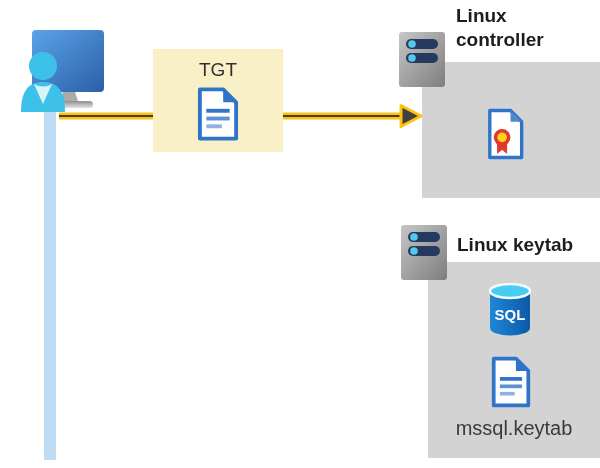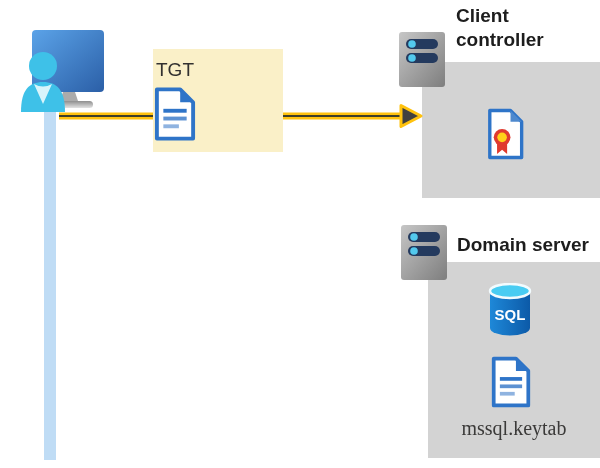--- a/index.html
+++ b/index.html
@@ -2,26 +2,26 @@
 <html><head>
 <meta charset="utf-8">
 <style>
   html,body{margin:0;padding:0;background:#fff;}
   #canvas{position:relative;width:600px;height:468px;background:#fff;overflow:hidden;
           font-family:"Liberation Sans",sans-serif;}
   .abs{position:absolute;}
   .panel{background:#D3D3D3;}
   .heading{font-weight:bold;font-size:19px;color:#1d1d1d;line-height:24px;}
   .ticket-label{font-size:19px;color:#323130;text-align:center;display:block;margin-bottom:5px;}
-  .caption{font-size:20px;color:#3b3a39;text-align:center;font-family:Liberation Serif, serif;}
+  .caption{font-size:20px;color:#3b3a39;text-align:center;}
   .yellow-box{background:#FAF0C8;}
   .vline{background:#BFDCF5;}
   svg{display:block;}
   .ticket-col{display:flex;flex-direction:column;align-items:center;}
-  .tickets-row{display:flex;justify-content:space-between;gap:8px;padding-top:10px;}
+  .tickets-row{display:flex;justify-content:center;gap:8px;padding-top:10px;}
 </style>
 </head>
 <body>
 
 <div id="canvas">
 
   <div class="abs panel" style="left:422px;top:62px;width:178px;height:136px;"></div>
   <div class="abs panel" style="left:428px;top:262px;width:172px;height:196px;"></div>
 
   <div class="abs vline" style="left:44px;top:94px;width:12px;height:366px;"></div>
@@ -74,21 +74,21 @@
         <stop offset="0" stop-color="#C6C6C6"></stop>
           <stop offset="1" stop-color="#7E7E7E"></stop>
       </linearGradient>
     </defs>
     <rect x="1" y="1" width="46" height="55" rx="3" fill="url(#gsrv1)"></rect>
     <rect x="8" y="8" width="32" height="10" rx="5" fill="#243A5E"></rect>
     <circle cx="14" cy="13" r="3.8" fill="#53C9ED"></circle>
     <rect x="8" y="22" width="32" height="10" rx="5" fill="#243A5E"></rect>
     <circle cx="14" cy="27" r="3.8" fill="#53C9ED"></circle>
   </svg>
-  <div class="abs heading" style="left:456px;top:4px;width:125px;">Client controller</div>
+  <div class="abs heading" style="left:456px;top:4px;width:125px;">Linux controller</div>
   <svg class="abs" style="left:487px;top:106px;" width="38" height="56" viewBox="0 0 34 48">
     <path d="M2.5 3 H21 L31 13 V45 H2.5 Z" fill="#ffffff" stroke="#2E74C8" stroke-width="3" stroke-linejoin="round"></path>
     <path d="M21 3 V13 H31 Z" fill="#4E89CE"></path>
     <path d="M9 30 V42 L13.5 38 L18 42 V30 Z" fill="#E03A2F"></path>
     <circle cx="13.5" cy="27" r="7.5" fill="#E03A2F"></circle>
     <circle cx="13.5" cy="27" r="4.3" fill="#FFD11A"></circle>
   </svg>
 
   <svg class="abs" style="left:400px;top:224px;" width="50" height="57" viewBox="0 0 50 57">
     <defs>
@@ -96,21 +96,21 @@
         <stop offset="0" stop-color="#C6C6C6"></stop>
           <stop offset="1" stop-color="#7E7E7E"></stop>
       </linearGradient>
     </defs>
     <rect x="1" y="1" width="46" height="55" rx="3" fill="url(#gsrv2)"></rect>
     <rect x="8" y="8" width="32" height="10" rx="5" fill="#243A5E"></rect>
     <circle cx="14" cy="13" r="3.8" fill="#53C9ED"></circle>
     <rect x="8" y="22" width="32" height="10" rx="5" fill="#243A5E"></rect>
     <circle cx="14" cy="27" r="3.8" fill="#53C9ED"></circle>
   </svg>
-  <div class="abs heading" style="left:457px;top:233px;">Domain server</div>
+  <div class="abs heading" style="left:457px;top:233px;">Linux keytab</div>
 
   <svg class="abs" style="left:488px;top:283px;" width="44" height="54" viewBox="0 0 44 54">
     <defs>
       <linearGradient id="gsql" x1="0" y1="0" x2="1" y2="0">
         <stop offset="0" stop-color="#1E88D8"></stop>
           <stop offset="1" stop-color="#0C5AA8"></stop>
       </linearGradient>
     </defs>
     <path d="M2 8 V45 A20 7.5 0 0 0 42 45 V8 Z" fill="url(#gsql)"></path>
     <ellipse cx="22" cy="8" rx="20" ry="7" fill="#49CCF2" stroke="#F2FBFE" stroke-width="2.5"></ellipse>

